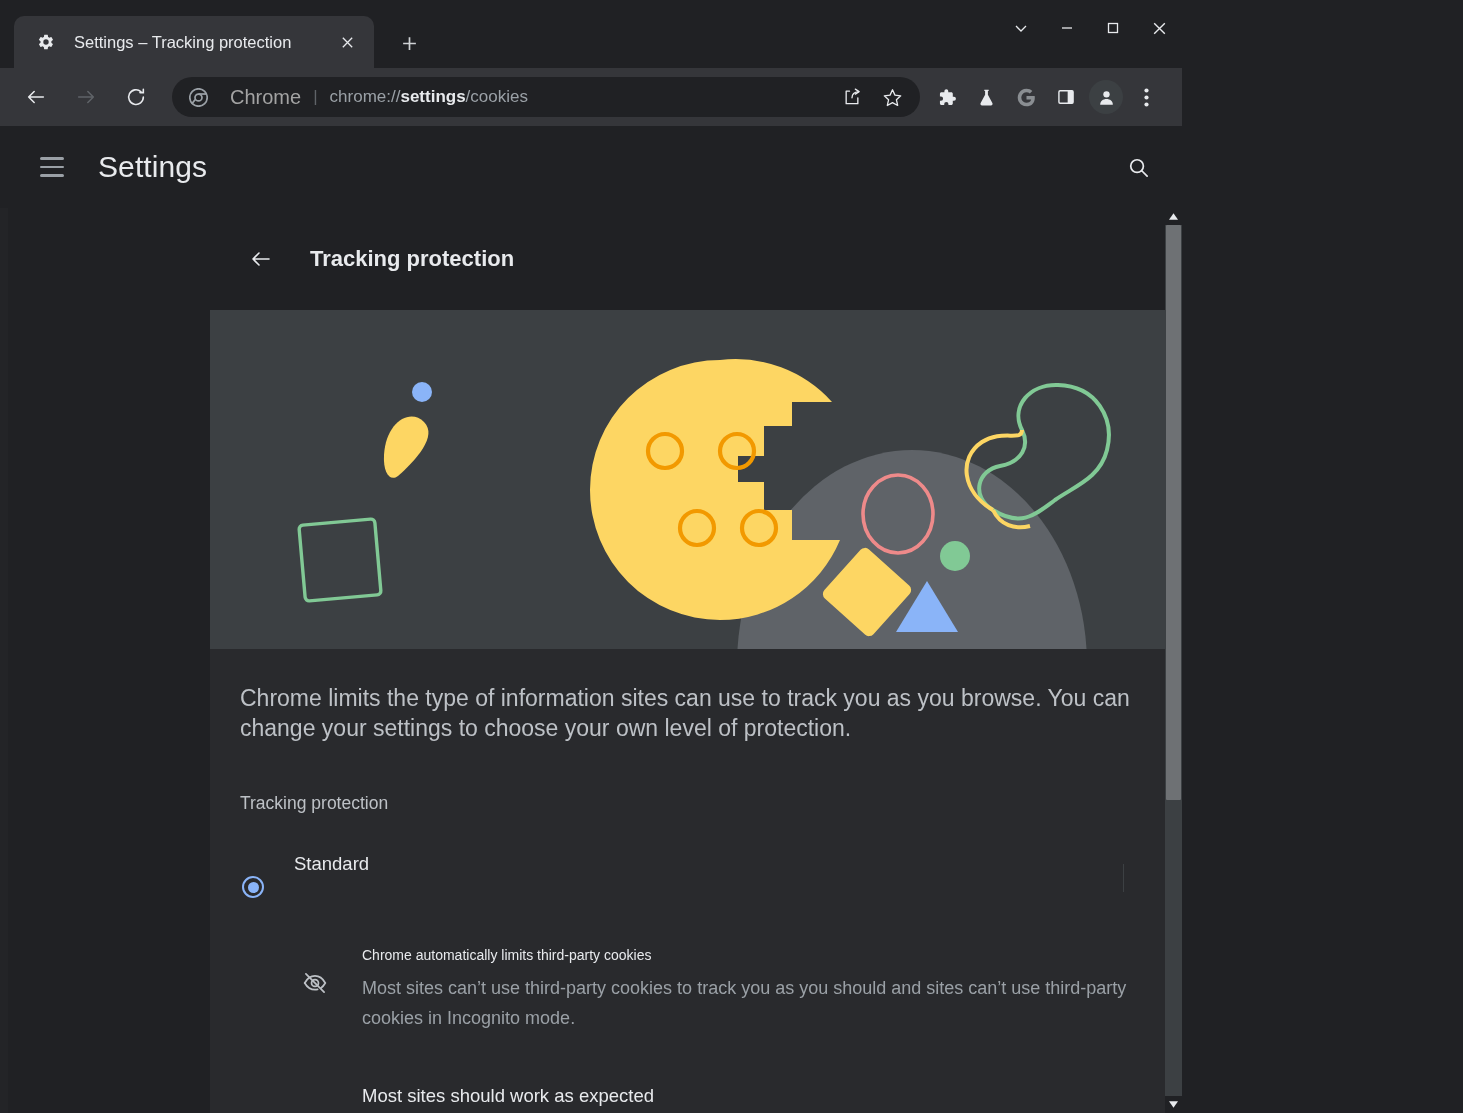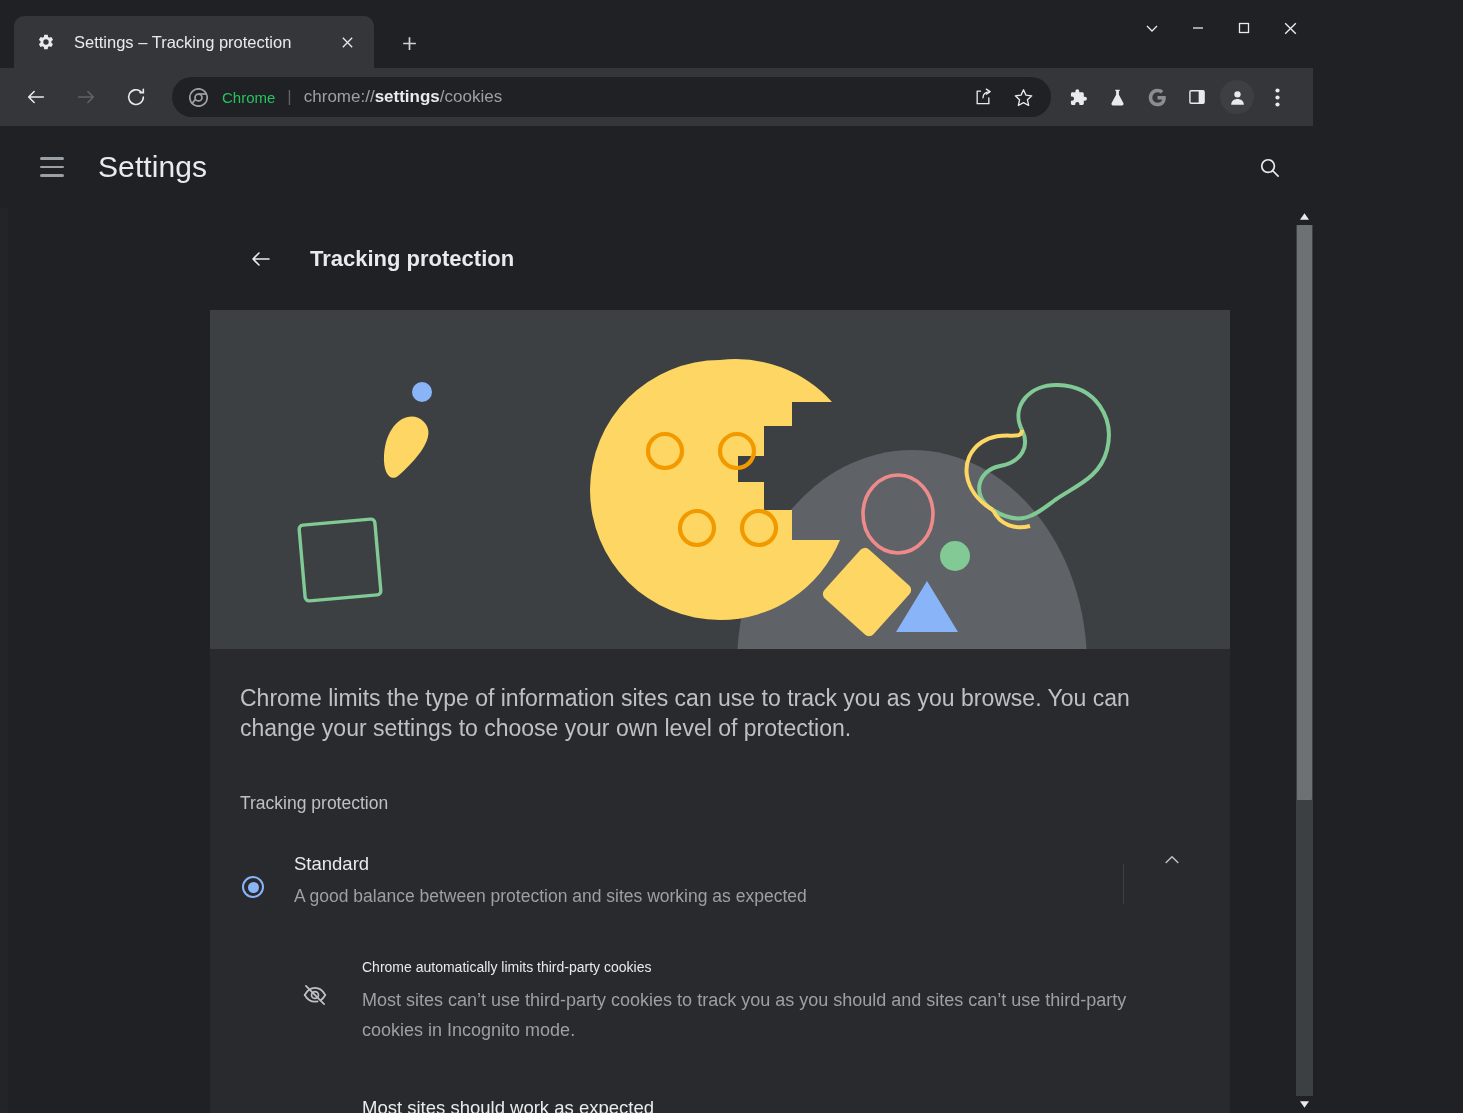--- a/index.html
+++ b/index.html
@@ -7,21 +7,21 @@
   html, body {
     width: 1463px;
     height: 1113px;
     overflow: hidden;
     background: #202124;
     font-family: "Liberation Sans", sans-serif;
   }
 
   
   .browser {
-    width: 1313px;
+    width: 1182px;
     height: 1113px;
     position: relative;
     background: #202124;
     display: flex;
     flex-direction: column;
   }
 
   
   .tabstrip {
     height: 68px;
@@ -112,24 +112,25 @@
     padding: 0 8px 0 14px;
     min-width: 0;
   }
   .omni-icon {
     width: 24px; height: 24px;
     flex: 0 0 auto;
     display: flex; align-items: center; justify-content: center;
     margin-right: 12px;
   }
   .omni-chip {
-    color: #22c55e;
-    font-size: 15px;
+    color: #a3a3a3;
+    font-size: 20px;
     white-space: nowrap;
     flex: 0 0 auto;
+    margin-left: 8px;
   }
   .omni-sep {
     color: #5F6368;
     margin: 0 12px;
     flex: 0 0 auto;
     font-size: 17px;
   }
   .omni-url {
     color: #9AA0A6;
     font-size: 17px;
@@ -643,21 +644,20 @@
       <div class="card-body">
         <div class="desc">Chrome limits the type of information sites can use to track you as you browse. You can change your settings to choose your own level of protection.</div>
         <div class="section-label">Tracking protection</div>
 
         <div class="option-row">
           <span class="radio">
             <span class="dot"></span>
           </span>
           <span class="option-text">
             <span class="option-title" style="display:block">Standard</span>
-            <span class="option-sub" style="display:block">A good balance between protection and sites working as expected</span>
           </span>
           <span class="row-divider"></span>
           <span class="expand-btn">
             <svg width="20" height="20" viewBox="0 0 24 24" stroke="#BDC1C6" stroke-width="1.8" fill="none" stroke-linecap="round" stroke-linejoin="round">
               <path d="M5 15 L12 8 L19 15"></path>
             </svg>
           </span>
         </div>
 
         <div class="detail-block">

